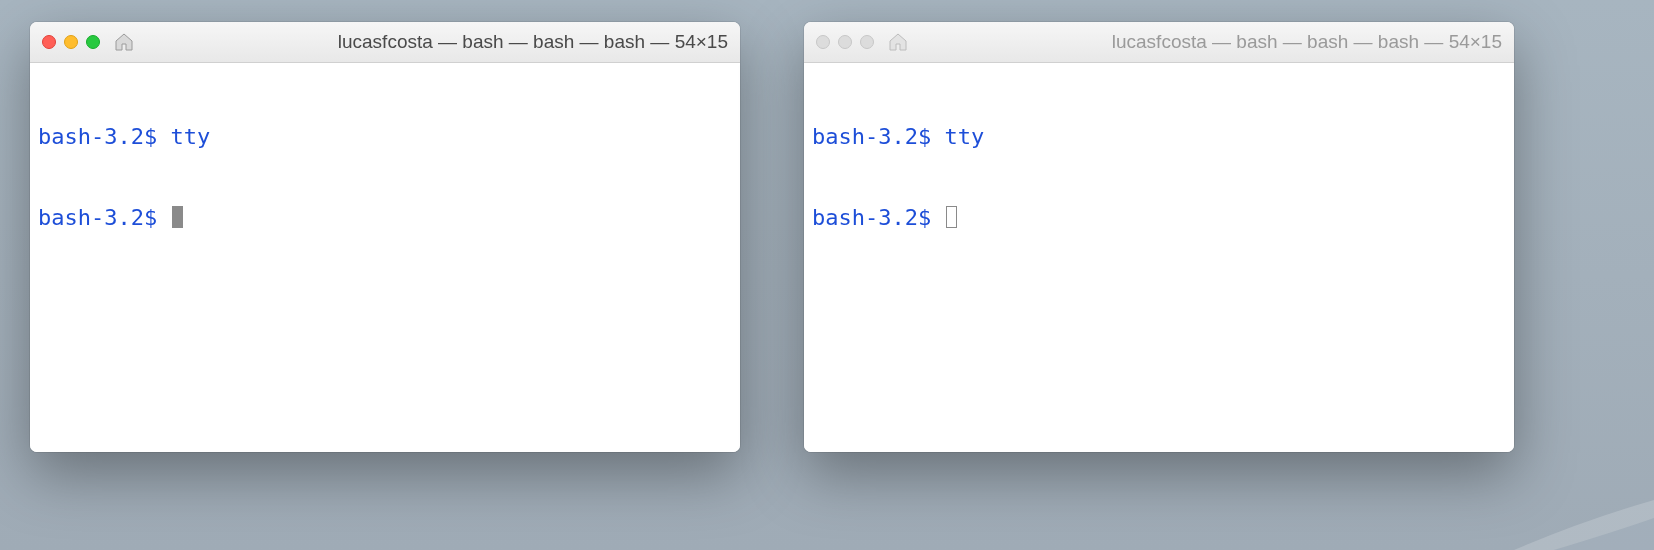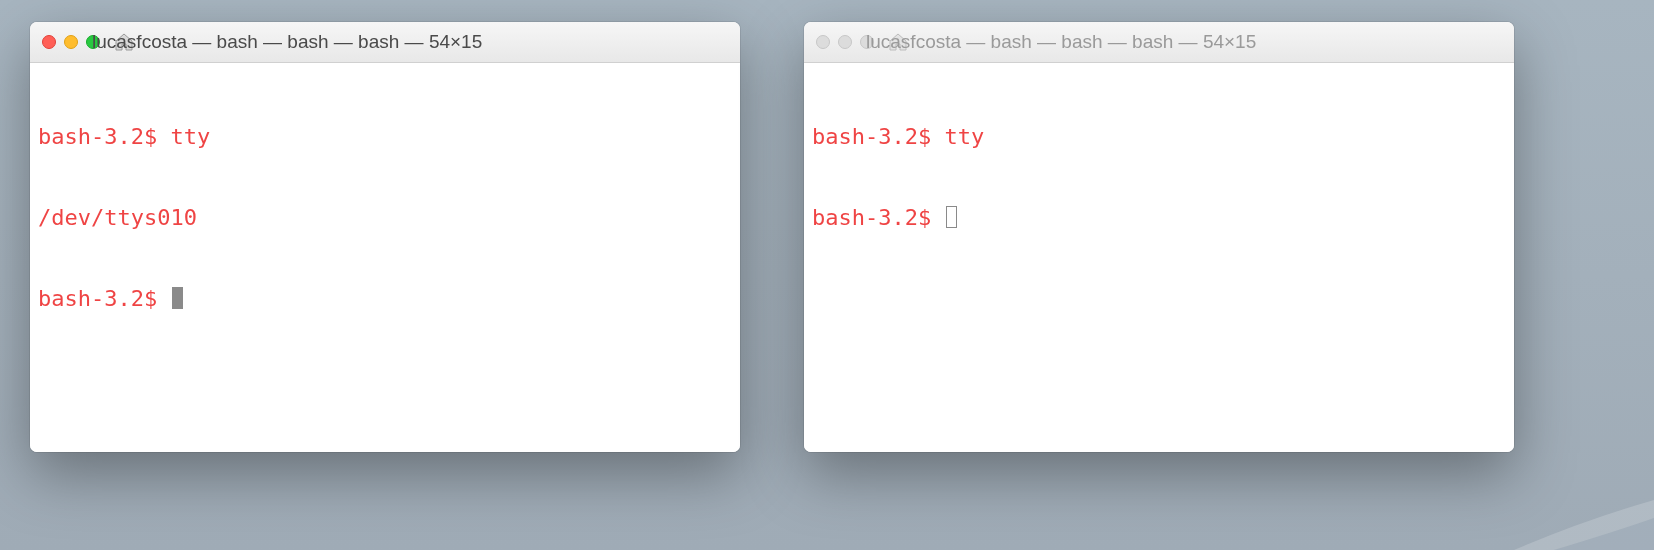--- a/index.html
+++ b/index.html
@@ -69,37 +69,37 @@
 
   .proxy-icon {
     margin-left: 6px;
     flex: 0 0 auto;
     display: flex;
     align-items: center;
   }
 
   .title-text {
     flex: 1 1 auto;
-    text-align: left;
+    text-align: right;
     font-size: 19px;
     color: #4a4a4a;
     white-space: nowrap;
     overflow: hidden;
     margin-left: -50px; 
   }
   .window.inactive .title-text { color: #9a9a9a; }
 
   .term-body {
     flex: 1 1 auto;
     background: #ffffff;
     padding: 6px 8px 8px 8px;
     font-family: "Menlo", "Monaco", "Consolas", monospace;
     font-size: 22px;
     line-height: 27px;
-    color: #ef4444;
+    color: #1d4ed8;
     white-space: pre;
   }
 
   .term-line { display: block; }
 
   .cursor {
     display: inline-block;
     width: 11px;
     height: 22px;
     vertical-align: -3px;
@@ -131,21 +131,20 @@
     </div>
     <span class="proxy-icon">
       <svg width="20" height="18" viewBox="0 0 20 18">
         <path d="M10 1 L18 8 L18 17 L12 17 L12 11 L8 11 L8 17 L2 17 L2 8 Z" fill="#d9d9d9" stroke="#9a9a9a" stroke-width="1"></path>
       </svg>
     </span>
     <div class="title-text">lucasfcosta — bash — bash — bash — 54×15</div>
   </div>
   <div class="term-body">
     <span class="term-line">bash-3.2$ tty</span>
-    <span class="term-line">/dev/ttys010</span>
     <span class="term-line"><span>bash-3.2$ </span><span class="cursor filled"></span></span>
   </div>
 </div>
 
 <div class="window right inactive">
   <div class="titlebar">
     <div class="traffic">
       <span class="dot inactive"><span class="inner"></span></span>
       <span class="dot inactive"><span class="inner"></span></span>
       <span class="dot inactive"><span class="inner"></span></span>

